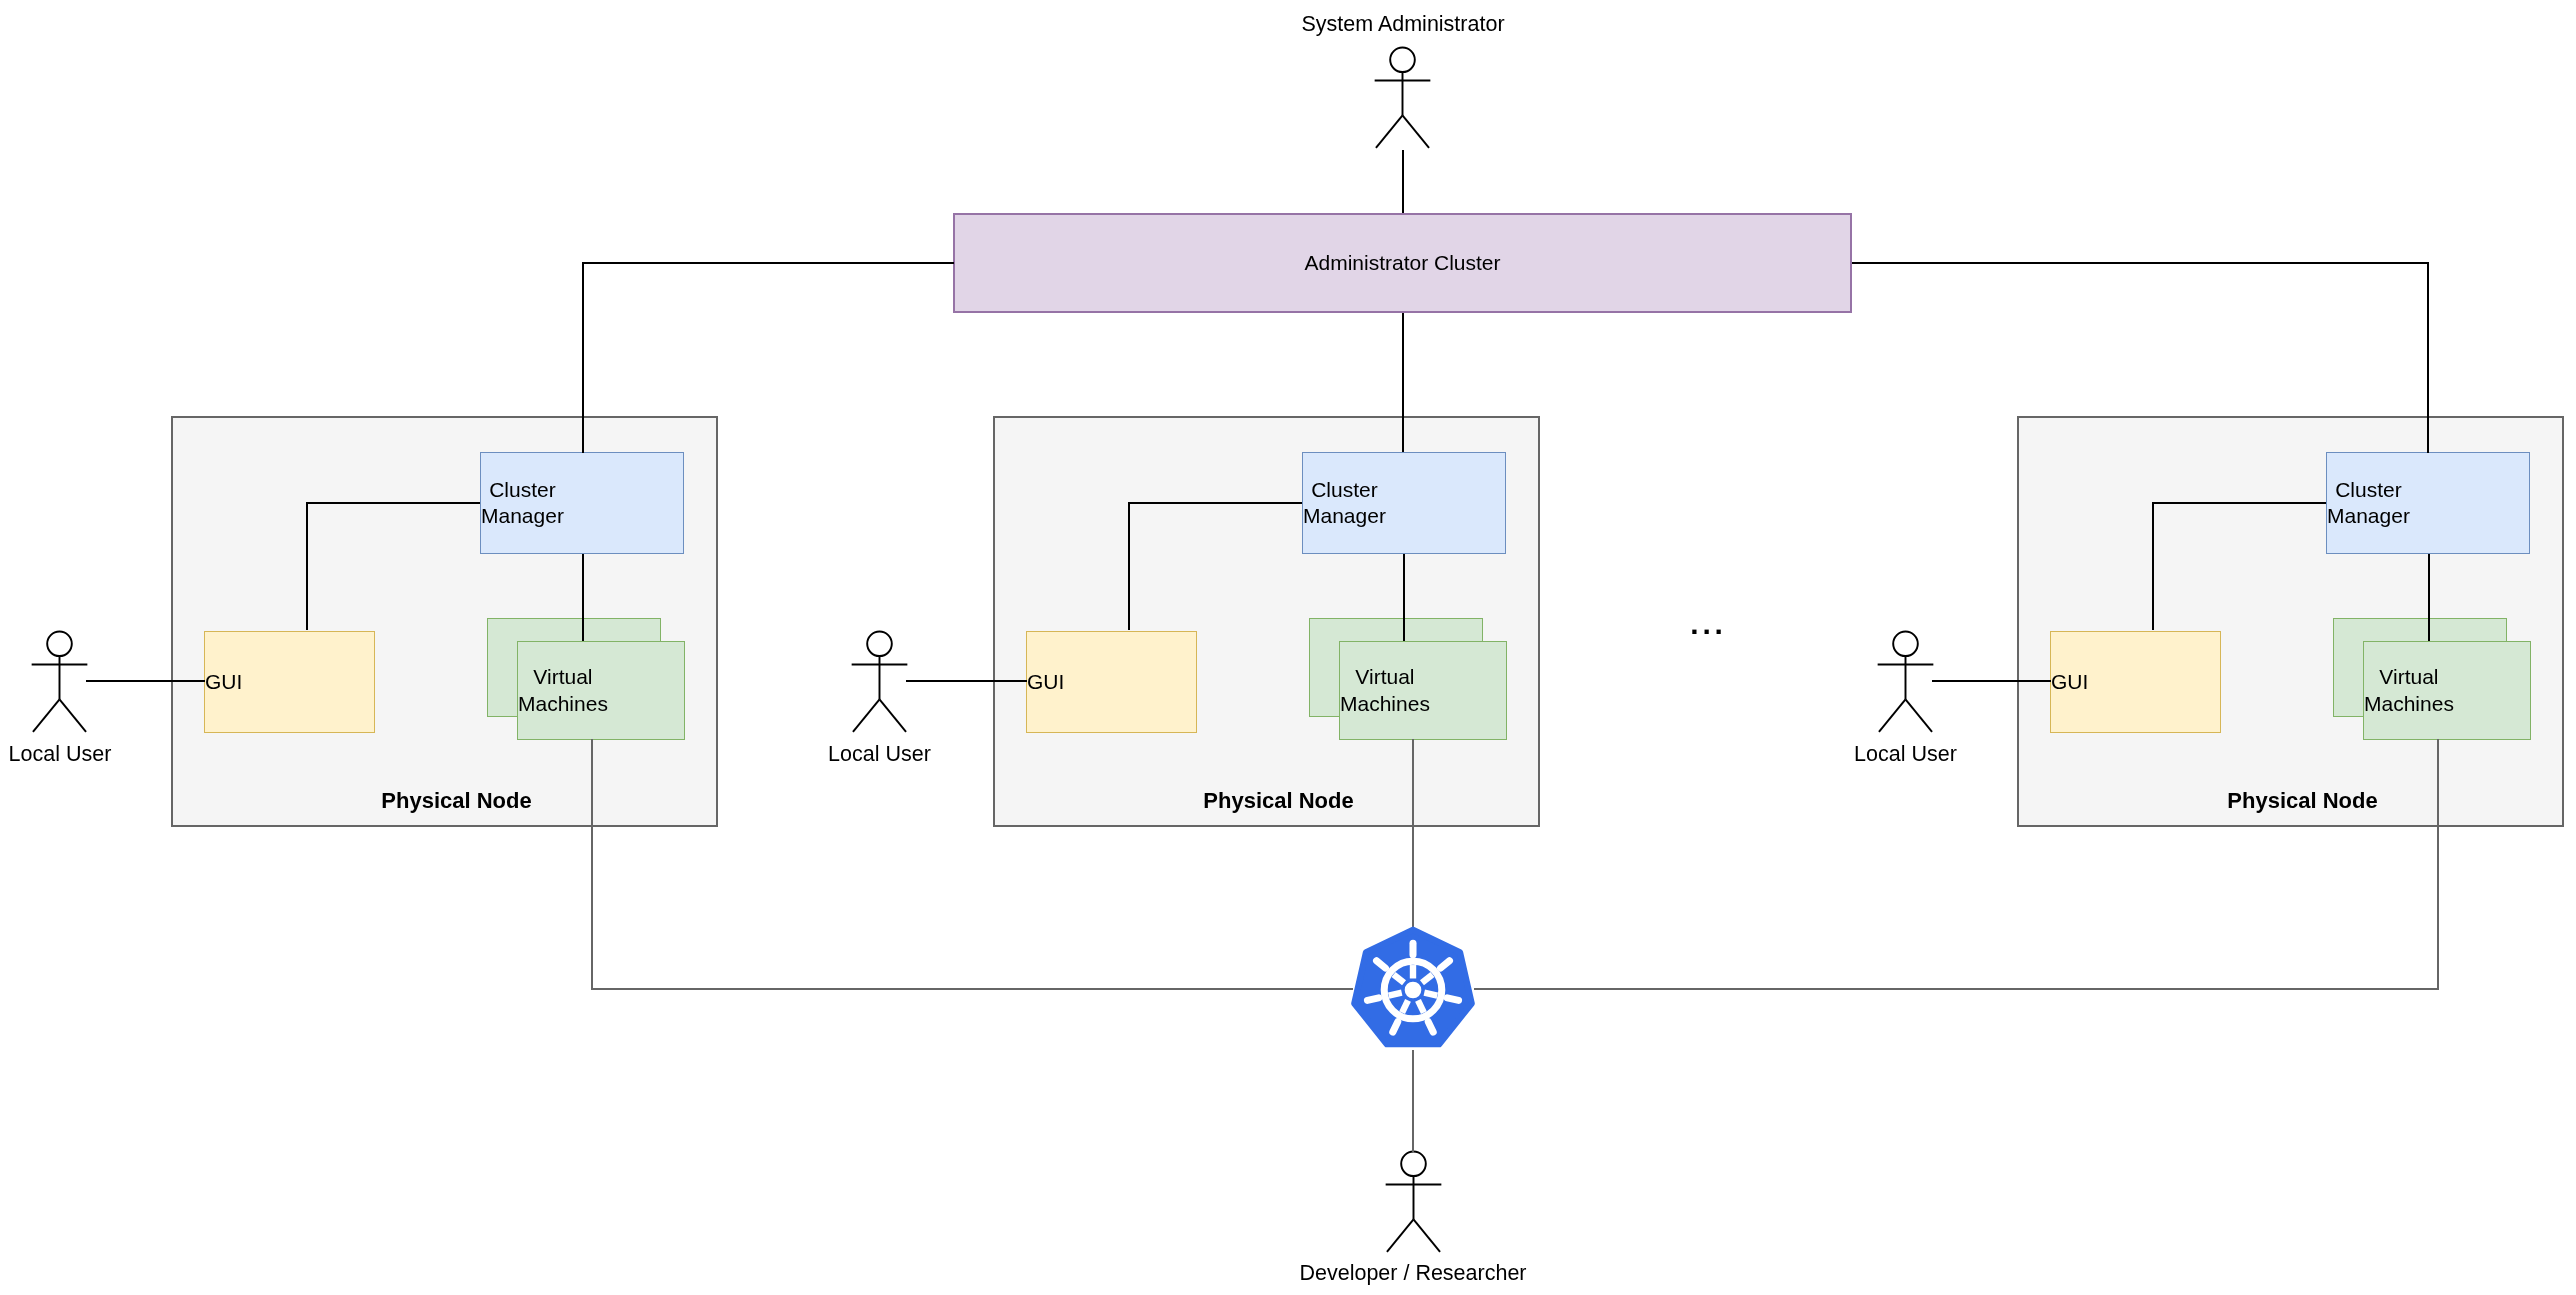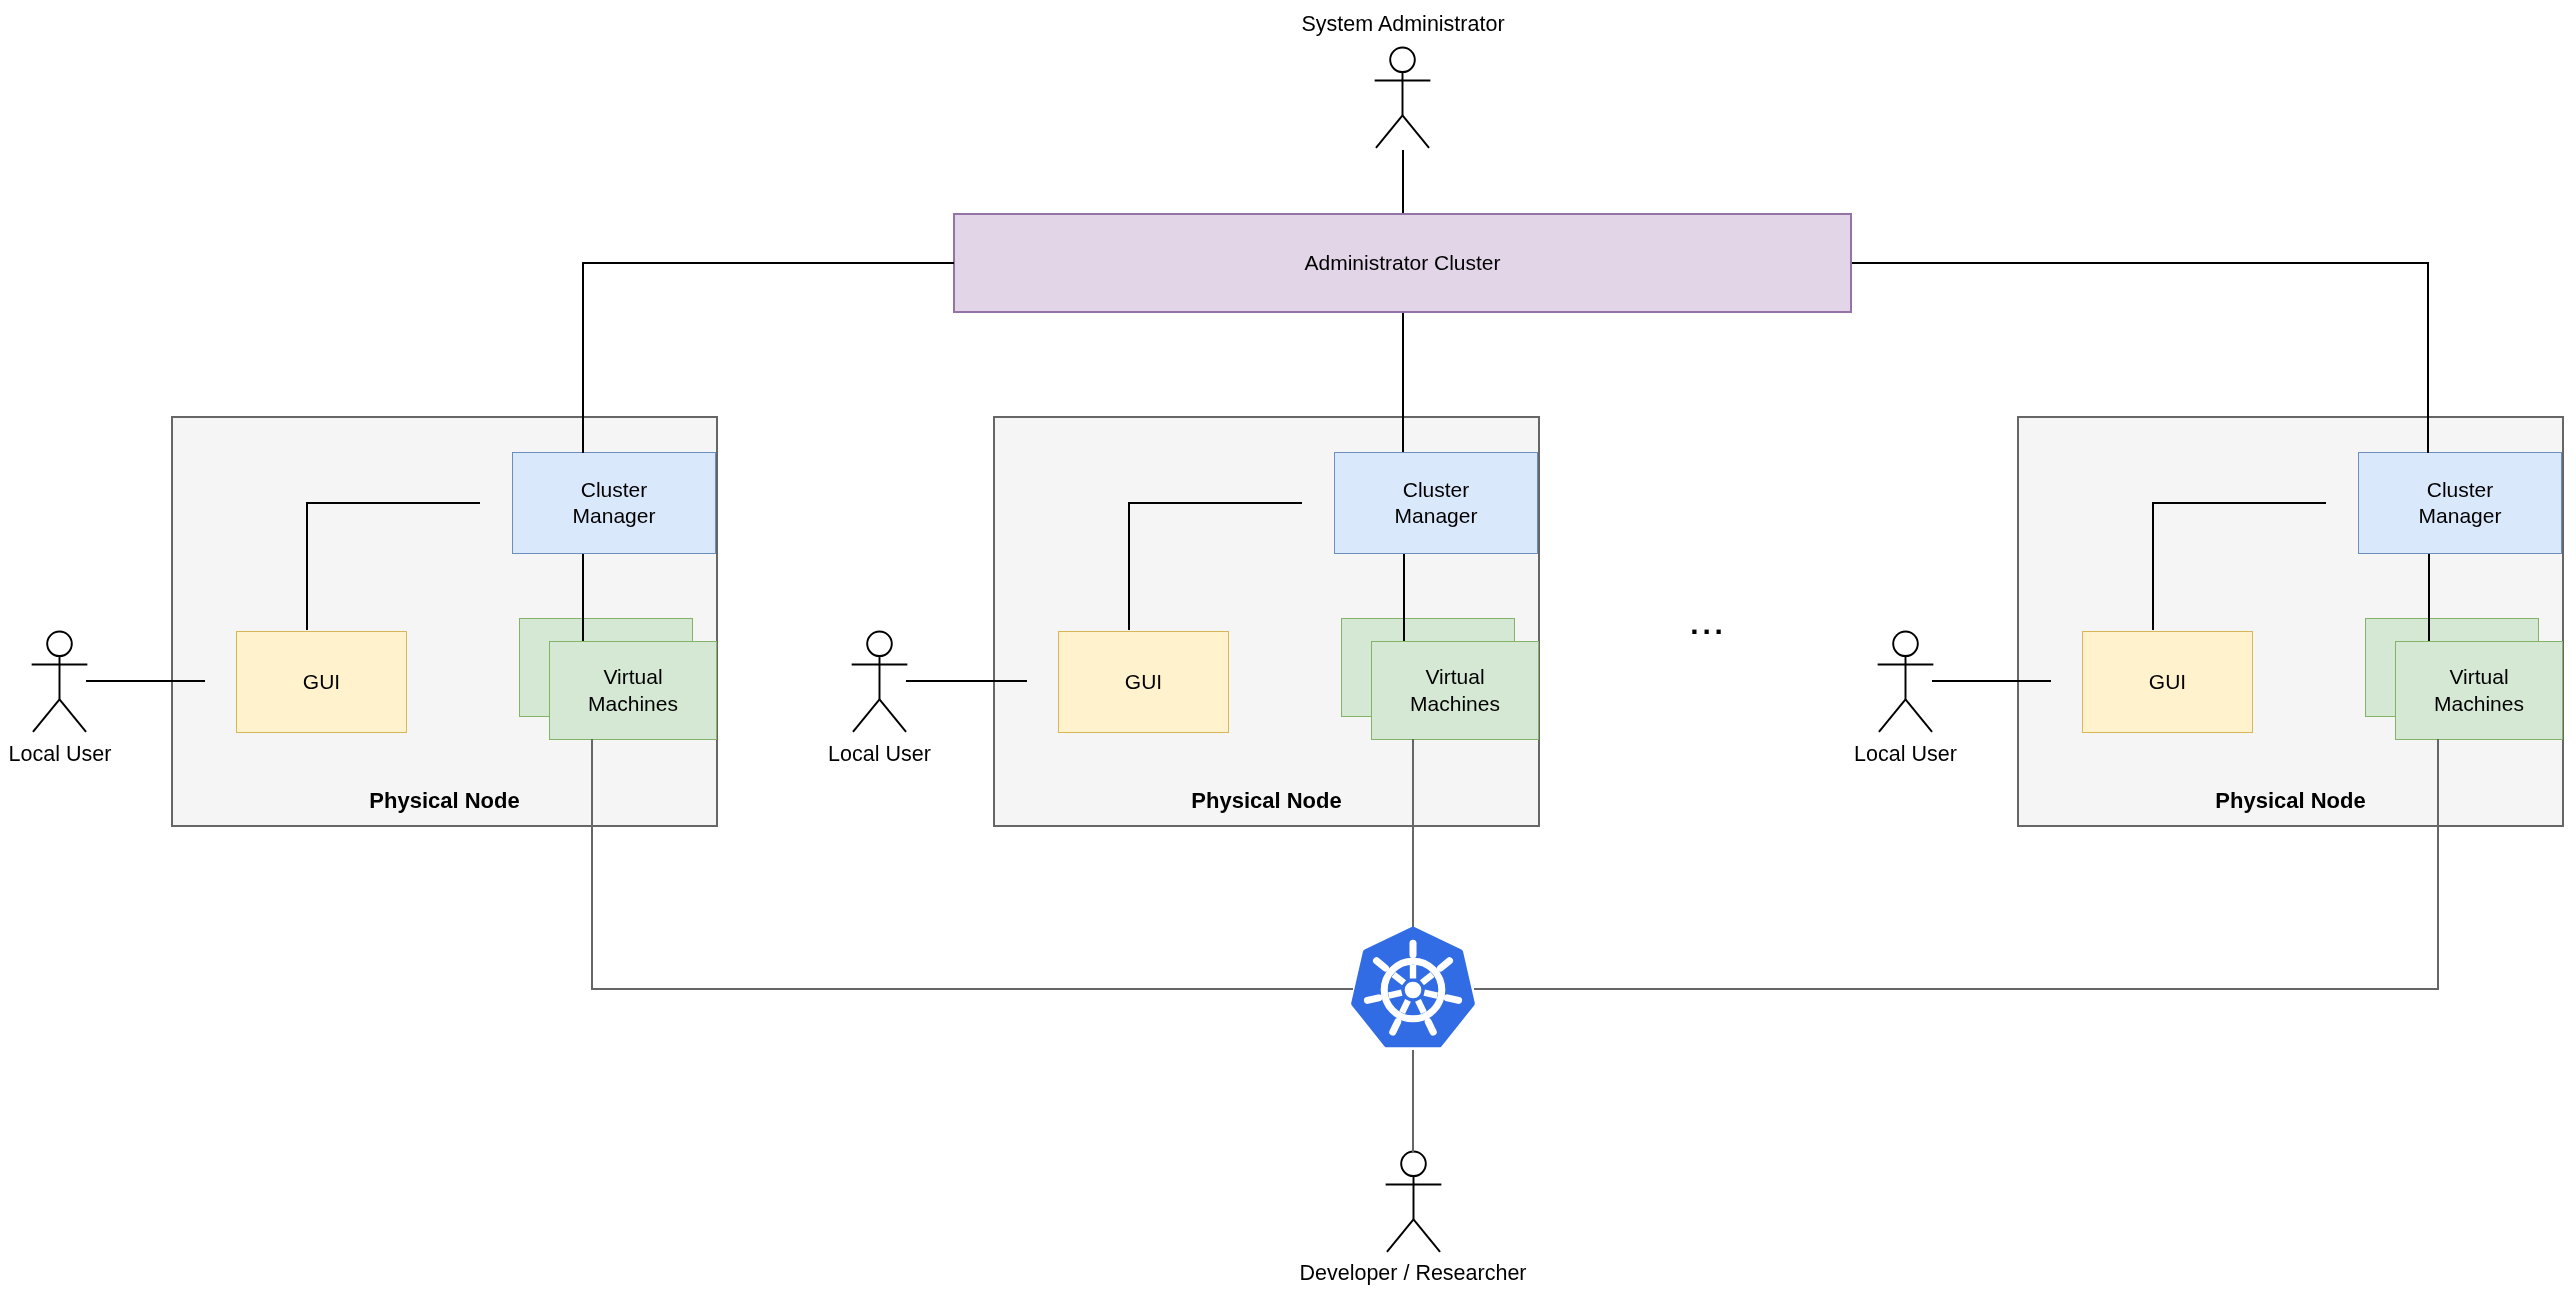--- a/index.html
+++ b/index.html
@@ -32,23 +32,22 @@
     border: 2px solid var(--node-stroke, #666);
     box-sizing: border-box; z-index: 1;
   }
   .node-1 { left: 171px; }
   .node-2 { left: 993px; }
   .node-3 { left: 2017px; }
 
   
   .inner-box {
     position: absolute; box-sizing: border-box; z-index: 5;
-    display: flex; align-items: center; justify-content: center;
+    display: flex; align-items: center; 
     text-align: center;
-    margin-left: 32px;
   }
   .cm-box {
     left: 307px; top: 34px; width: 204px; height: 102px;
     background: var(--cm-fill, #dae8fc);
     border: 1.3px solid var(--cm-stroke, #6c8ebf);
   }
   .gui-box {
     left: 31px; top: 213px; width: 171px; height: 102px;
     background: var(--gui-fill, #fff2cc);
     border: 1.3px solid var(--gui-stroke, #d6b656);
@@ -66,20 +65,21 @@
     z-index: 5;
   }
   .box-label {
     font-size: 21px; color: #000; line-height: 1.25;
     white-space: pre-line; text-align: center;
   }
   .node-title {
     position: absolute; left: 0; top: 370px; width: 100%;
     text-align: center; font-size: 22px; font-weight: bold; color: #000;
     z-index: 3;
+    padding-left: 12px;
   }
 
   
   .actor { position: absolute; width: 57px; height: 104px; z-index: 5; }
   .actor svg { width: 100%; height: 100%; }
   .actor-label {
     position: absolute; text-align: center; font-size: 21.5px; color: #000;
     z-index: 5; white-space: nowrap;
   }
 

